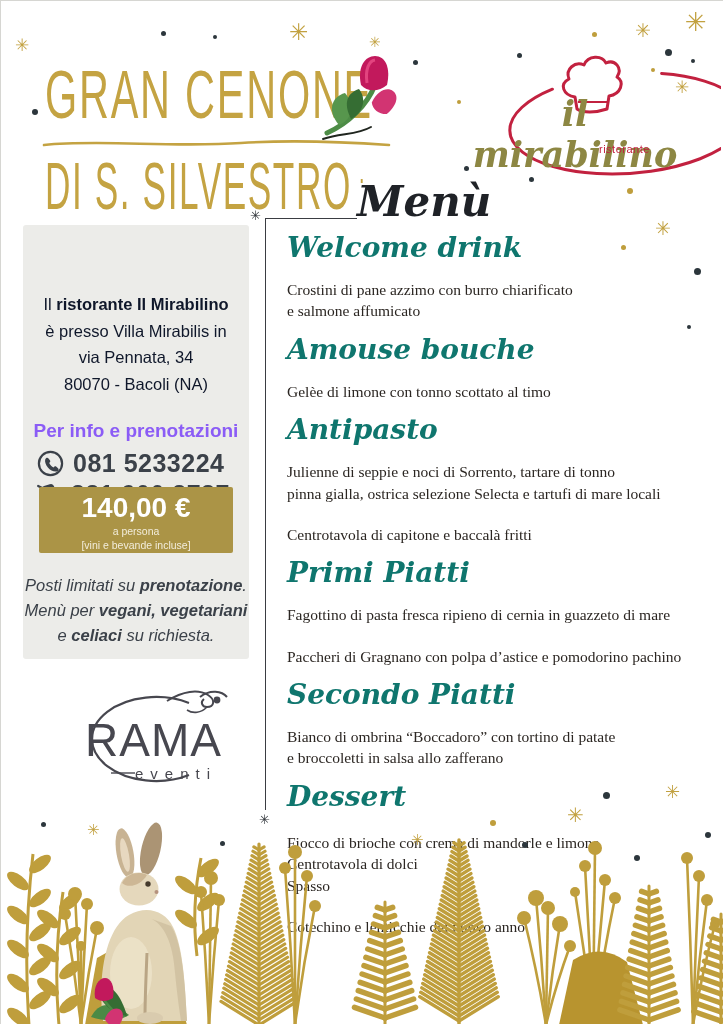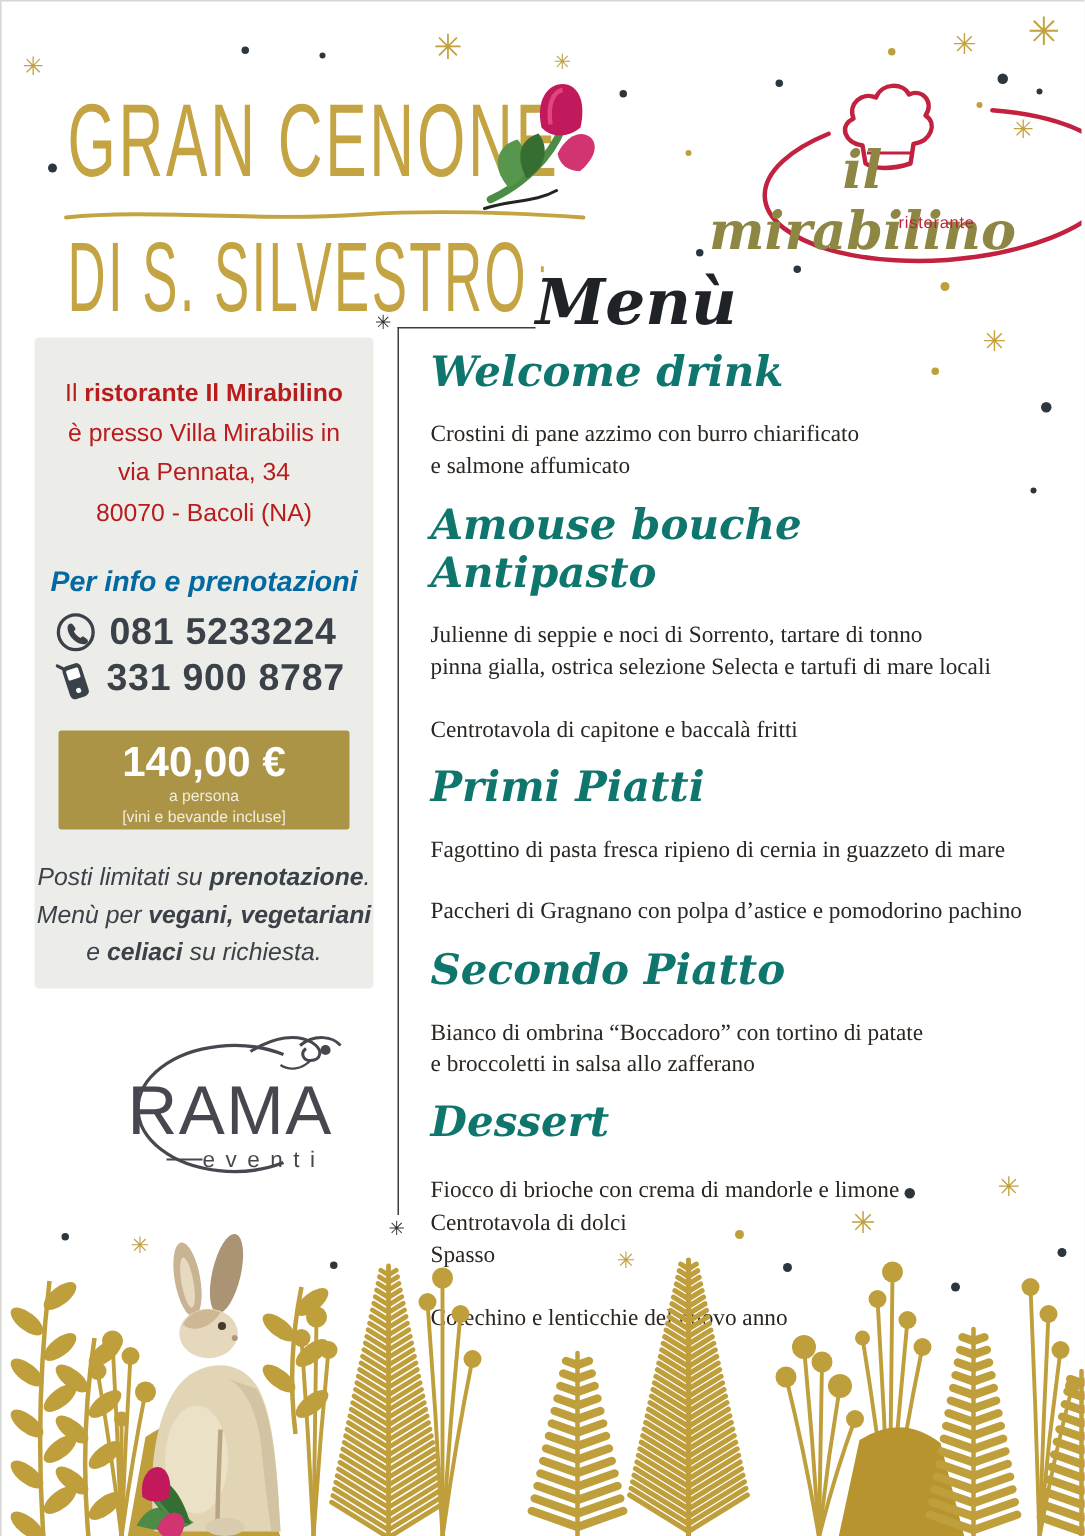--- a/index.html
+++ b/index.html
@@ -29,22 +29,22 @@
   .line-star{font-size:13px;color:#2c3136;}
   
   .menu-col{position:absolute;left:286px;top:232px;width:436px;}
   .msec h3{font-family:"DejaVu Serif",serif;font-style:italic;font-weight:700;color:#0f766e;
            font-size:28px;line-height:30px;margin:0 0 2px;}
   .mitem{font-family:"Liberation Serif",serif;font-size:15.5px;line-height:1.38;color:#2b2622;
          margin:16px 0 13px;white-space:pre-line;}
   .sp-before{margin-top:20px;}
   
   .card{position:absolute;left:22px;top:224px;width:226px;height:434px;background:#ecece9;border-radius:3px;}
-  .addr{margin-top:24px;text-align:center;font-size:16.5px;line-height:1.62;color:#b91c1c;}
-  .contact-h{margin-top:22px;text-align:center;color:#0369a1;font-style:italic;font-weight:700;font-size:19px;}
+  .addr{margin-top:66px;text-align:center;font-size:16.5px;line-height:1.62;color:#0f172a;}
+  .contact-h{margin-top:22px;text-align:center;color:#8b5cf6;font-weight:700;font-size:19px;}
   .phone-row{display:flex;align-items:center;gap:9px;padding-left:14px;margin-top:7px;}
   .phone-num{font-size:25px;font-weight:700;color:#3b4149;letter-spacing:.5px;}
   .price-box{position:absolute;left:16px;top:262px;width:194px;height:66px;background:#ab9446;
              color:#fff;text-align:center;border-radius:2px;}
   .price-amt{font-size:28px;font-weight:700;margin-top:5px;}
   .price-sub{font-size:10.5px;color:#f2ecda;line-height:1.35;}
   .note{position:absolute;left:0;right:0;top:348px;text-align:center;font-style:italic;
         font-size:16.5px;line-height:1.52;color:#3b4149;}
   
   .rama{position:absolute;left:50px;top:686px;width:182px;height:108px;}
@@ -98,34 +98,35 @@
   <span class="star line-star" style="left:258px;top:812px;">✳</span>
 
   <div class="menu-col">
     <section class="msec">
       <h3>Welcome drink</h3>
       <p class="mitem">Crostini di pane azzimo con burro chiarificato
 e salmone affumicato</p>
     </section>
     <section class="msec">
       <h3>Amouse bouche</h3>
+      <p class="mitem">Gelèe di limone con tonno scottato al timo</p>
     </section>
     <section class="msec">
       <h3>Antipasto</h3>
       <p class="mitem">Julienne di seppie e noci di Sorrento, tartare di tonno
 pinna gialla, ostrica selezione Selecta e tartufi di mare locali</p>
       <p class="mitem sp-before">Centrotavola di capitone e baccalà fritti</p>
     </section>
     <section class="msec">
       <h3>Primi Piatti</h3>
       <p class="mitem">Fagottino di pasta fresca ripieno di cernia in guazzeto di mare</p>
       <p class="mitem sp-before">Paccheri di Gragnano con polpa d’astice e pomodorino pachino</p>
     </section>
     <section class="msec">
-      <h3>Secondo Piatto</h3>
+      <h3>Secondo Piatti</h3>
       <p class="mitem">Bianco di ombrina “Boccadoro” con tortino di patate
 e broccoletti in salsa allo zafferano</p>
     </section>
     <section class="msec">
       <h3>Dessert</h3>
       <p class="mitem sp-before">Fiocco di brioche con crema di mandorle e limone
 Centrotavola di dolci
 Spasso</p>
       <p class="mitem sp-before">Cotechino e lenticchie del nuovo anno</p>
     </section>

